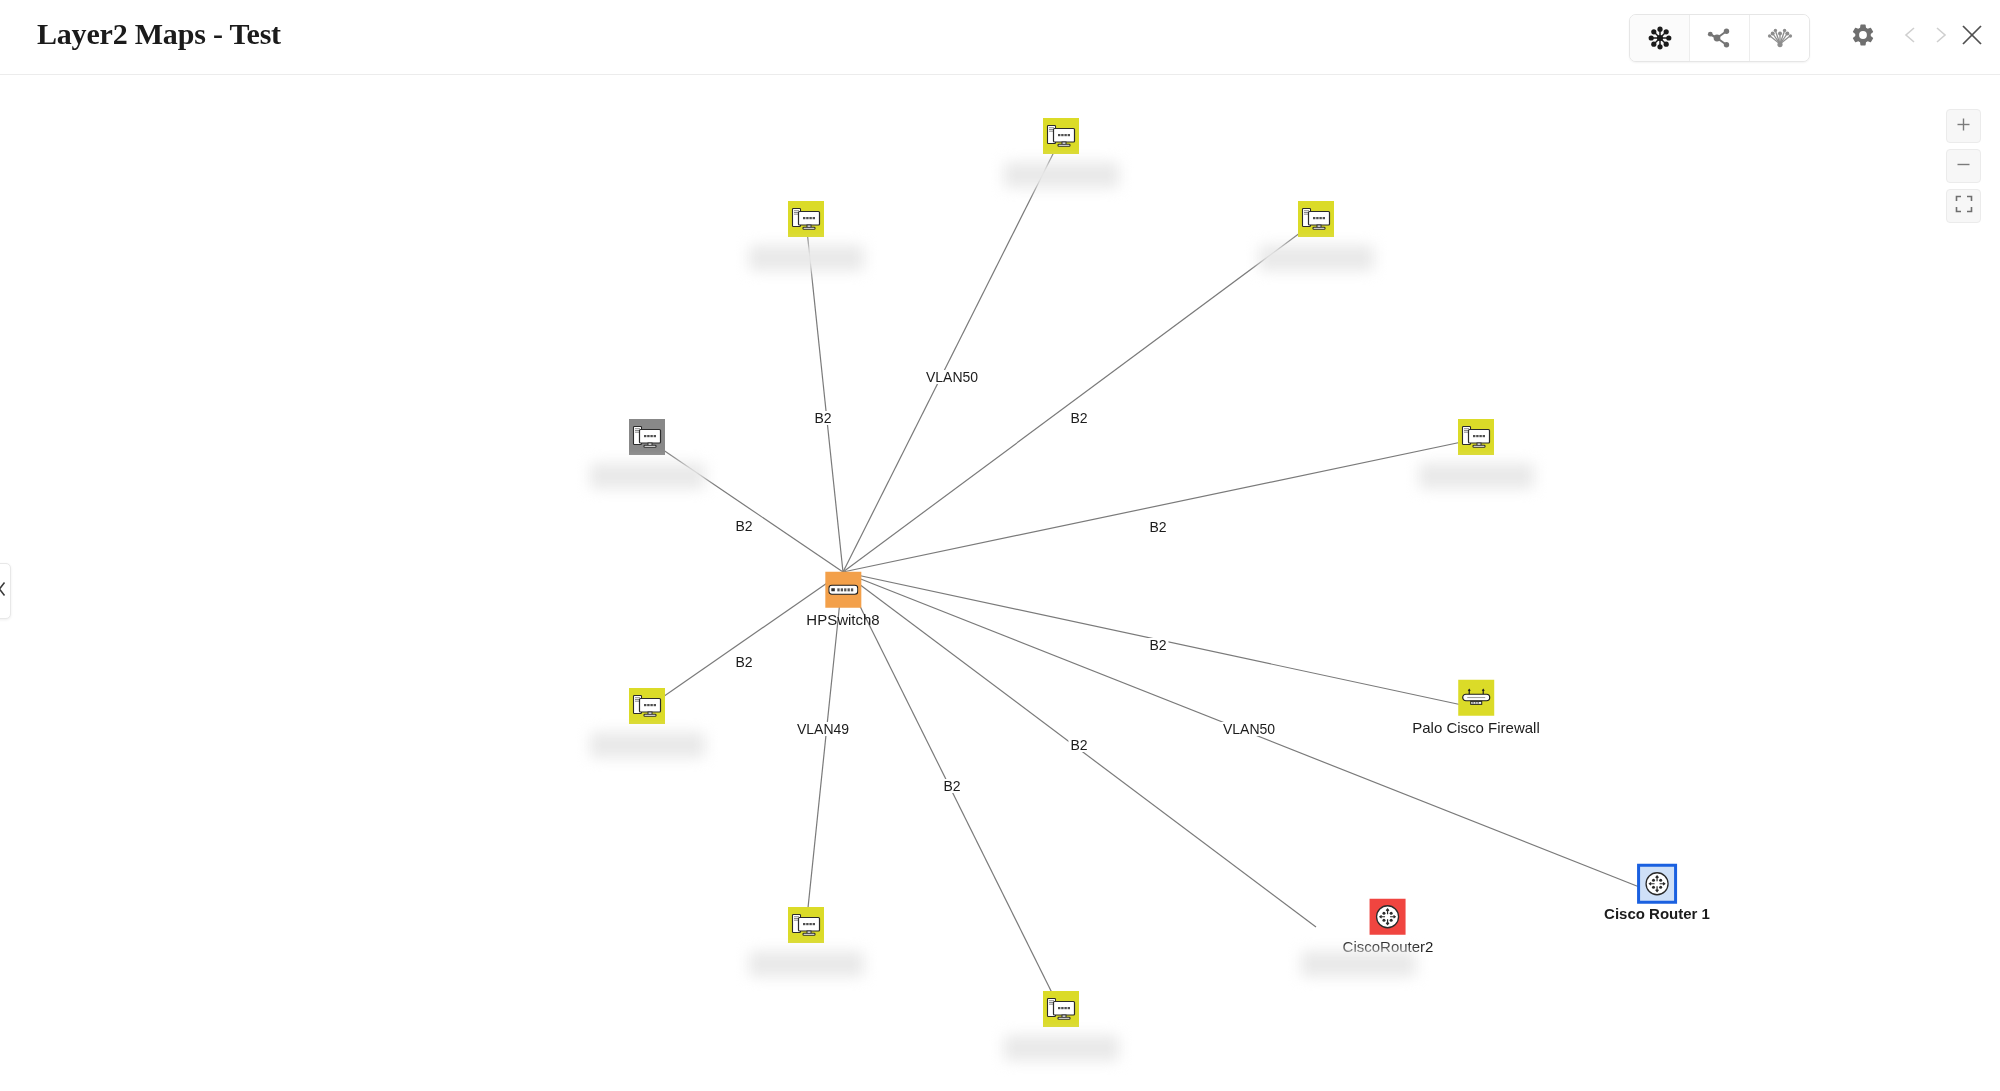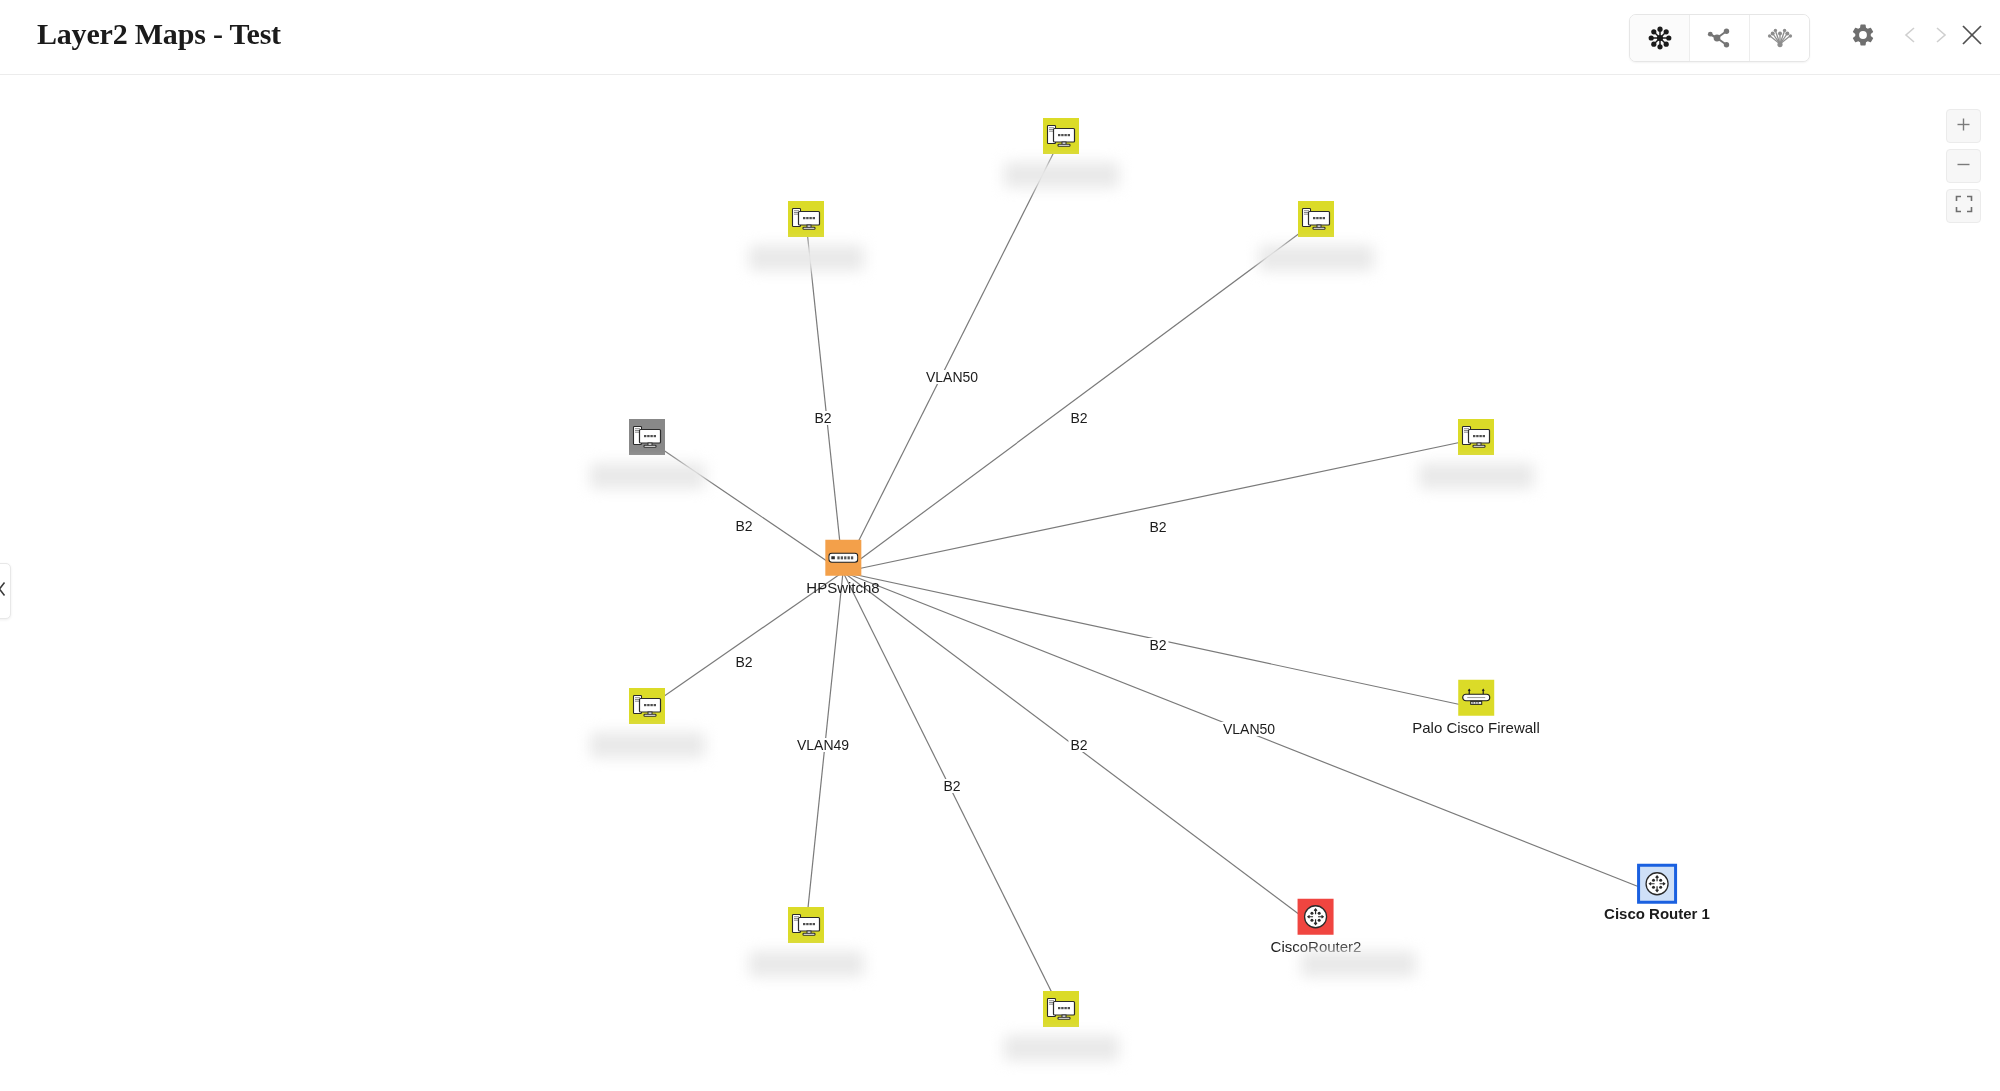--- a/index.html
+++ b/index.html
@@ -325,21 +325,21 @@
         <line x1="843" y1="496" x2="647" y2="363" stroke="#7a7a7a" stroke-width="1.2"></line>
         <line x1="843" y1="496" x2="647" y2="632" stroke="#7a7a7a" stroke-width="1.2"></line>
         <line x1="843" y1="496" x2="806" y2="851" stroke="#7a7a7a" stroke-width="1.2"></line>
         <line x1="843" y1="496" x2="1061" y2="935" stroke="#7a7a7a" stroke-width="1.2"></line>
         <line x1="843" y1="496" x2="1476" y2="632" stroke="#7a7a7a" stroke-width="1.2"></line>
         <line x1="843" y1="496" x2="1316" y2="851" stroke="#7a7a7a" stroke-width="1.2"></line>
         <line x1="843" y1="496" x2="1657" y2="818" stroke="#7a7a7a" stroke-width="1.2"></line>
       </svg>
 
     <div id="nodes-layer">
-        <div class="node" style="left: 843px; top: 492px;">
+        <div class="node" style="left: 843px; top: 524px;">
           <div class="node-box status-major">
             <svg width="30" height="16" viewBox="0 0 30 16">
               <rect x="0.5" y="3.5" width="29" height="9" rx="3" fill="#fdfdfd" stroke="#1d1d1d" stroke-width="1.2"></rect>
               <rect x="3" y="6.5" width="3.5" height="3" fill="#2a2a2a"></rect>
               <g fill="#555">
                 <rect x="9" y="6.6" width="2.3" height="3"></rect>
                 <rect x="12.4" y="6.6" width="2.3" height="3"></rect>
                 <rect x="15.8" y="6.6" width="2.3" height="3"></rect>
                 <rect x="19.2" y="6.6" width="2.3" height="3"></rect>
                 <rect x="22.6" y="6.6" width="2.3" height="3"></rect>
@@ -544,21 +544,21 @@
               <rect x="9.5" y="14.6" width="11" height="3" fill="#f7f7f7" stroke="#1d1d1d" stroke-width="1"></rect>
               <g fill="#6a6a6a">
                 <rect x="11" y="15.4" width="1.6" height="1.5"></rect>
                 <rect x="13.6" y="15.4" width="1.6" height="1.5"></rect>
                 <rect x="16.2" y="15.4" width="1.6" height="1.5"></rect>
               </g>
             </svg>
           </div>
           <div class="node-label">Palo Cisco Firewall</div>
         </div>
-        <div class="node" style="left: 1316px; top: 851px;">
+        <div class="node" style="left: 1388px; top: 851px;">
           <div class="node-box status-critical">
             <svg width="26" height="26" viewBox="0 0 26 26">
               <circle cx="13" cy="13" r="11" fill="#ffffff" stroke="#2a2a2a" stroke-width="1.3"></circle>
               <g stroke="#2a2a2a" stroke-width="1.2" fill="none">
                 <path d="M13 10.5 L13 5.5 M11.6 7 L13 5.3 L14.4 7"></path>
                 <path d="M13 15.5 L13 20.5 M11.6 19 L13 20.7 L14.4 19"></path>
                 <path d="M10.5 13 L5.5 13 M7 11.6 L5.3 13 L7 14.4"></path>
                 <path d="M15.5 13 L20.5 13 M19 11.6 L20.7 13 L19 14.4"></path>
               </g>
               <g fill="#2a2a2a">
@@ -593,21 +593,21 @@
           <div class="node-label bold">Cisco Router 1</div>
         </div>
       </div>
     <div id="edge-labels-layer">
         <div class="edge-label" style="left: 952px; top: 301px;">VLAN50</div>
         <div class="edge-label" style="left: 823px; top: 342px;">B2</div>
         <div class="edge-label" style="left: 1079px; top: 342px;">B2</div>
         <div class="edge-label" style="left: 1158px; top: 451px;">B2</div>
         <div class="edge-label" style="left: 744px; top: 450px;">B2</div>
         <div class="edge-label" style="left: 744px; top: 586px;">B2</div>
-        <div class="edge-label" style="left: 823px; top: 669px;">VLAN49</div>
+        <div class="edge-label" style="left: 823px; top: 653px;">VLAN49</div>
         <div class="edge-label" style="left: 952px; top: 710px;">B2</div>
         <div class="edge-label" style="left: 1158px; top: 569px;">B2</div>
         <div class="edge-label" style="left: 1079px; top: 669px;">B2</div>
         <div class="edge-label" style="left: 1249px; top: 653px;">VLAN50</div>
       </div>
 
     <div id="zoom-controls">
       <div class="zoom-btn" title="Zoom in">
         <span>
           <svg width="17" height="17" viewBox="0 0 17 17">

